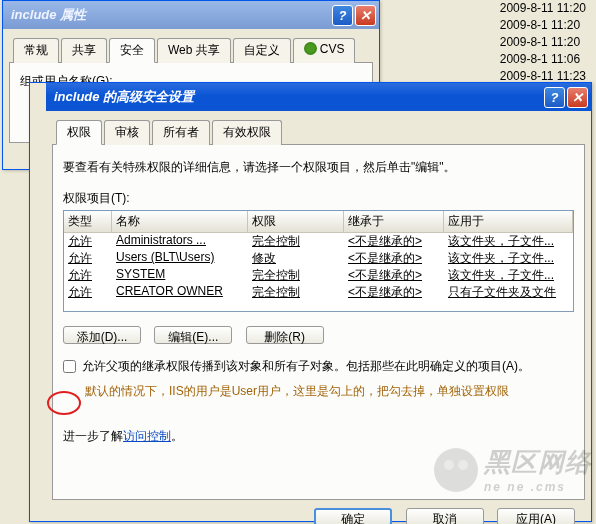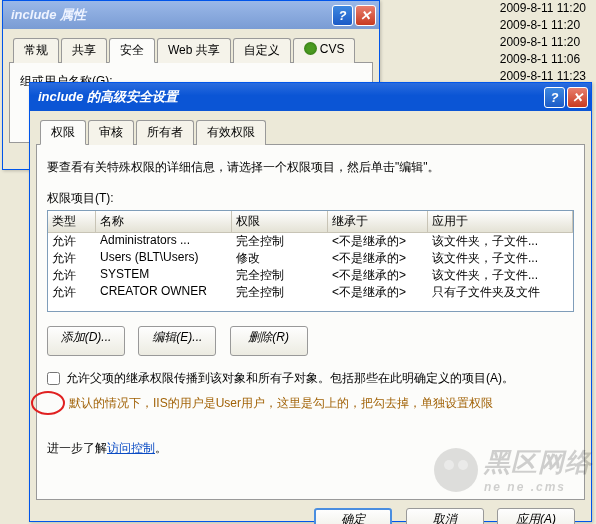--- a/index.html
+++ b/index.html
@@ -97,34 +97,34 @@
   .lb-head > div {
     background: linear-gradient(#fefefe,#e4e2d5);
     border-right: 1px solid #c8c4b6;
     border-bottom: 1px solid #c8c4b6;
     padding: 2px 4px;
   }
   .lb-row > div {
     padding: 0px 4px;
     white-space: nowrap;
     overflow: hidden;
+    text-decoration: underline;
   }
   .c0{width:48px}.c1{width:136px}.c2{width:96px}.c3{width:100px}.c4{flex:1}
   .btn {
     display: inline-block;
     min-width: 78px;
-    height: 30px;
+    height: 18px;
     border: 1px solid #999;
     border-radius: 3px;
     background: linear-gradient(#fefefe,#ecebe1);
     text-align: center;
     line-height: 20px;
     padding: 0 8px;
     margin-right: 10px;
-    font-style: italic;
   }
   .btn.primary { border: 2px solid #4a8ee0; line-height: 18px; }
   .btn-row { margin: 14px 0; }
   .btn-row.right { text-align: right; padding-right: 6px; }
   .check-row { margin: 8px 0; display:flex; align-items:flex-start; }
   .check-row input { margin: 2px 6px 0 0; flex:none; }
   .check-row label { flex:1; }
   .circle-mark {
     position: absolute;
     border: 2px solid #e02020;
@@ -183,21 +183,21 @@
     <div class="tab active">安全</div>
     <div class="tab">Web 共享</div>
     <div class="tab">自定义</div>
     <div class="tab"><span class="ico" style="background:radial-gradient(circle,#4a9a20 40%,#2b6a10 100%);border-radius:50%"></span><span>CVS</span></div>
   </div>
   <div class="panel" style="height:80px">
     <div style="margin-bottom:6px">组或用户名称(G):</div>
   </div>
 </div>
 
-<div class="window" style="left:29px; top:82px; width:563px; height:440px;">
+<div class="window" style="left:29px; top:82px; width:563px; height:440px;padding-left:16px;">
   <div class="titlebar">
     <span>include 的高级安全设置</span>
     <span class="spacer"></span>
     <span class="tb-btn help">?</span>
     <span class="tb-btn close">✕</span>
   </div>
   <div class="tabstrip">
     <div class="tab active">权限</div>
     <div class="tab">审核</div>
     <div class="tab">所有者</div>

